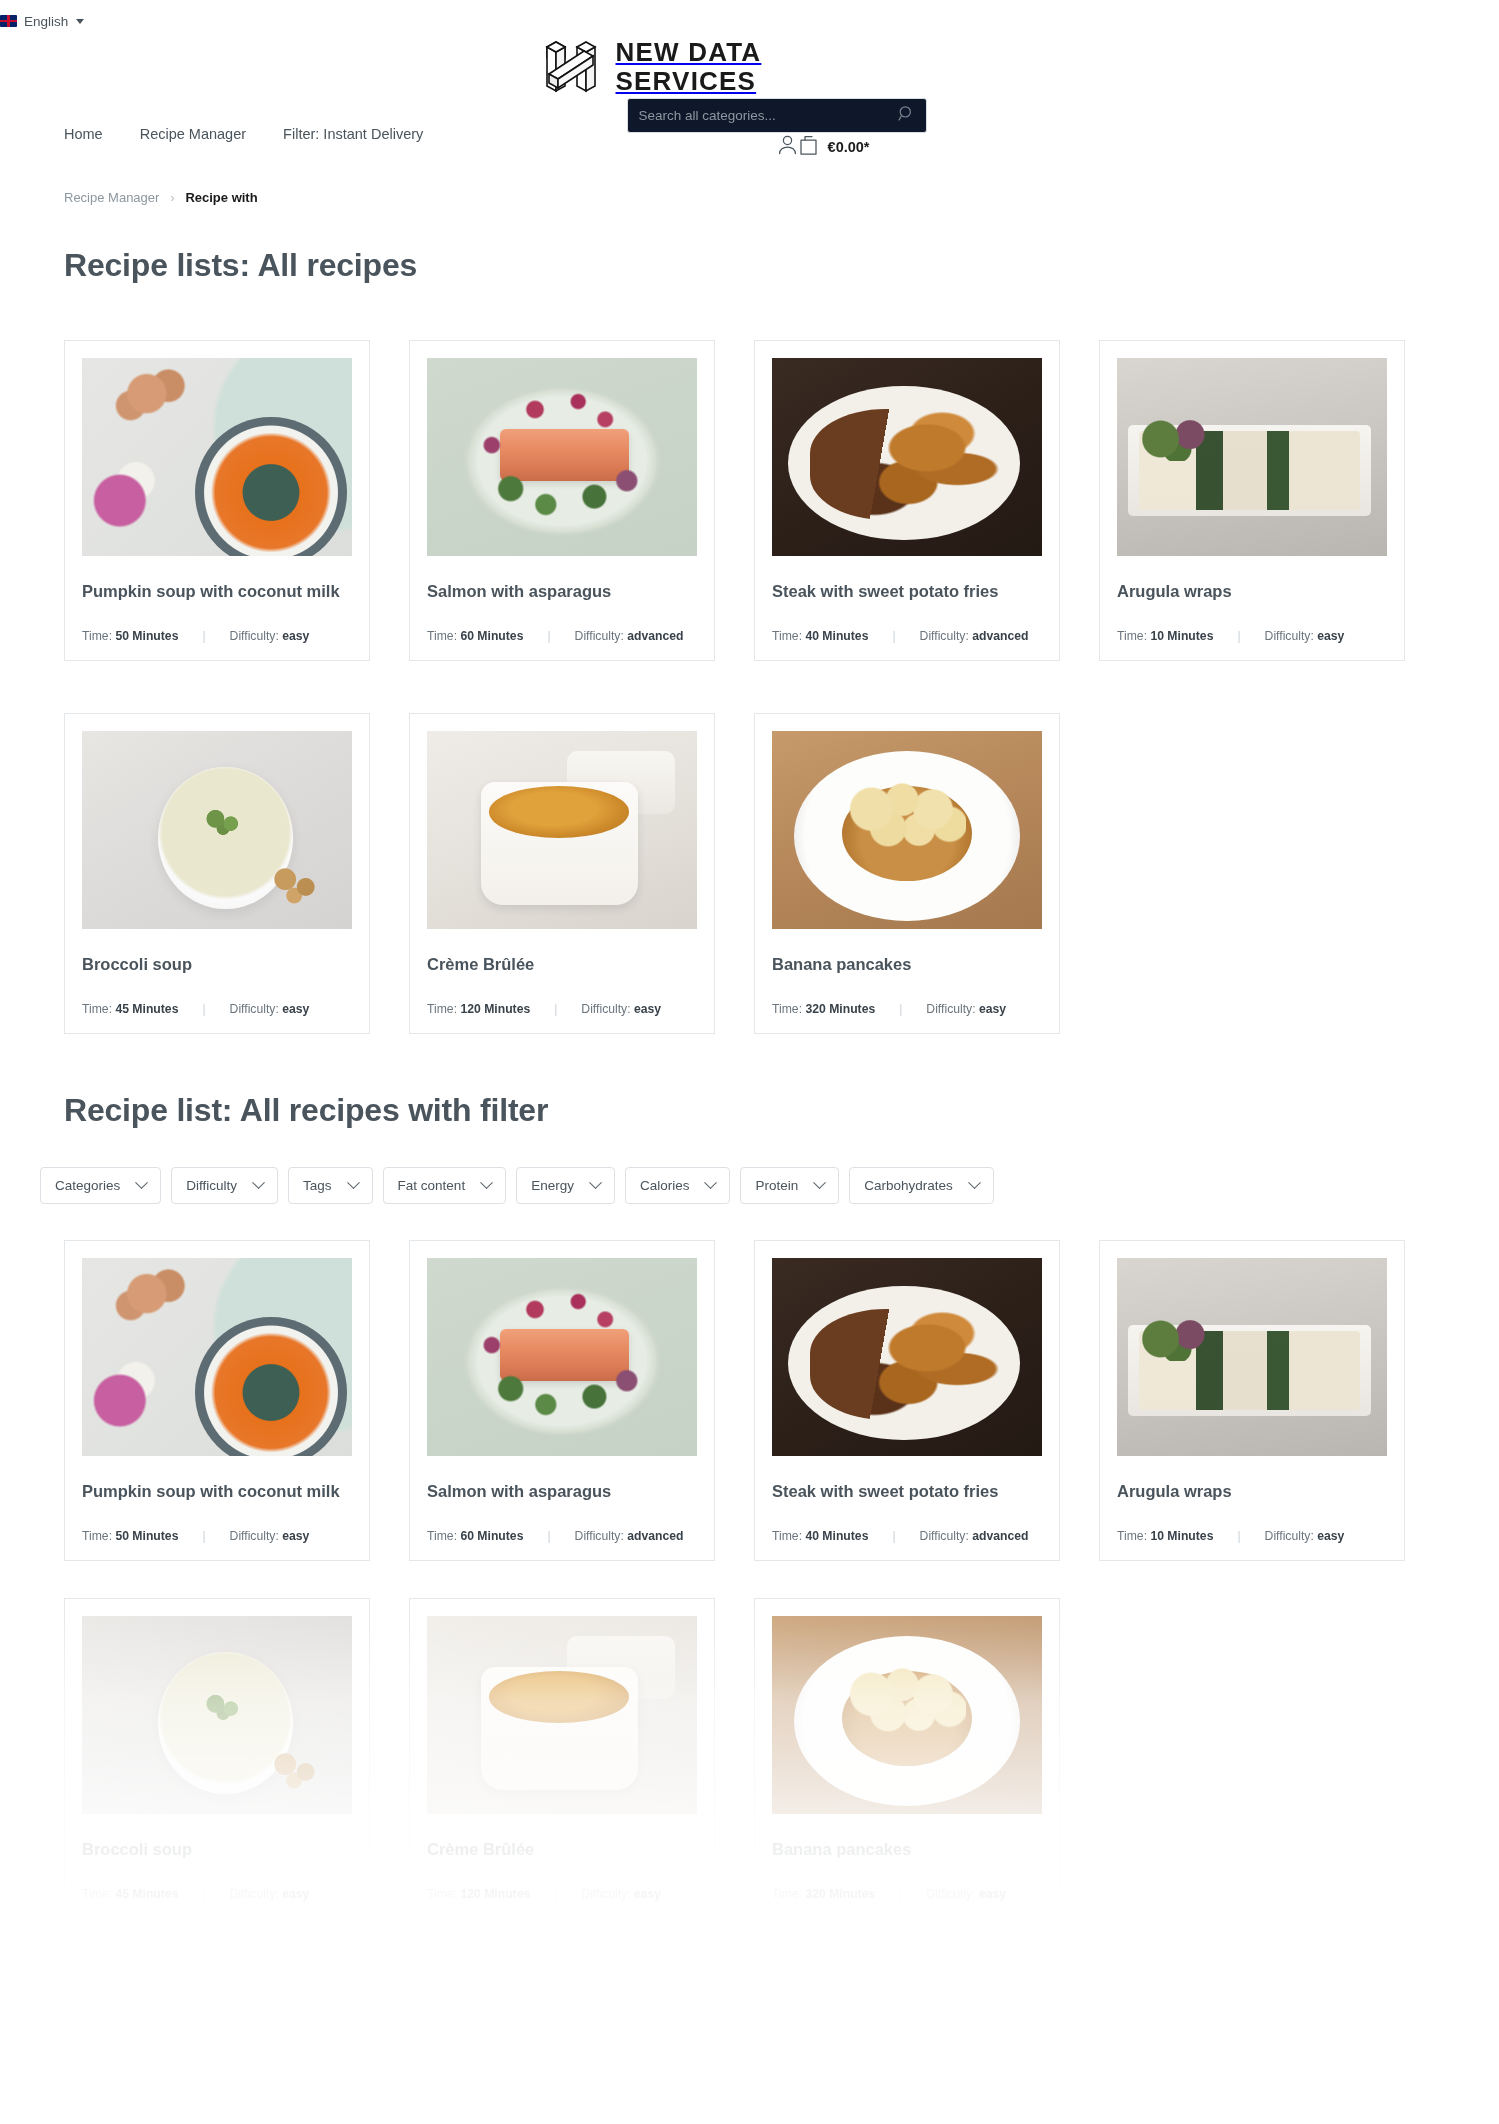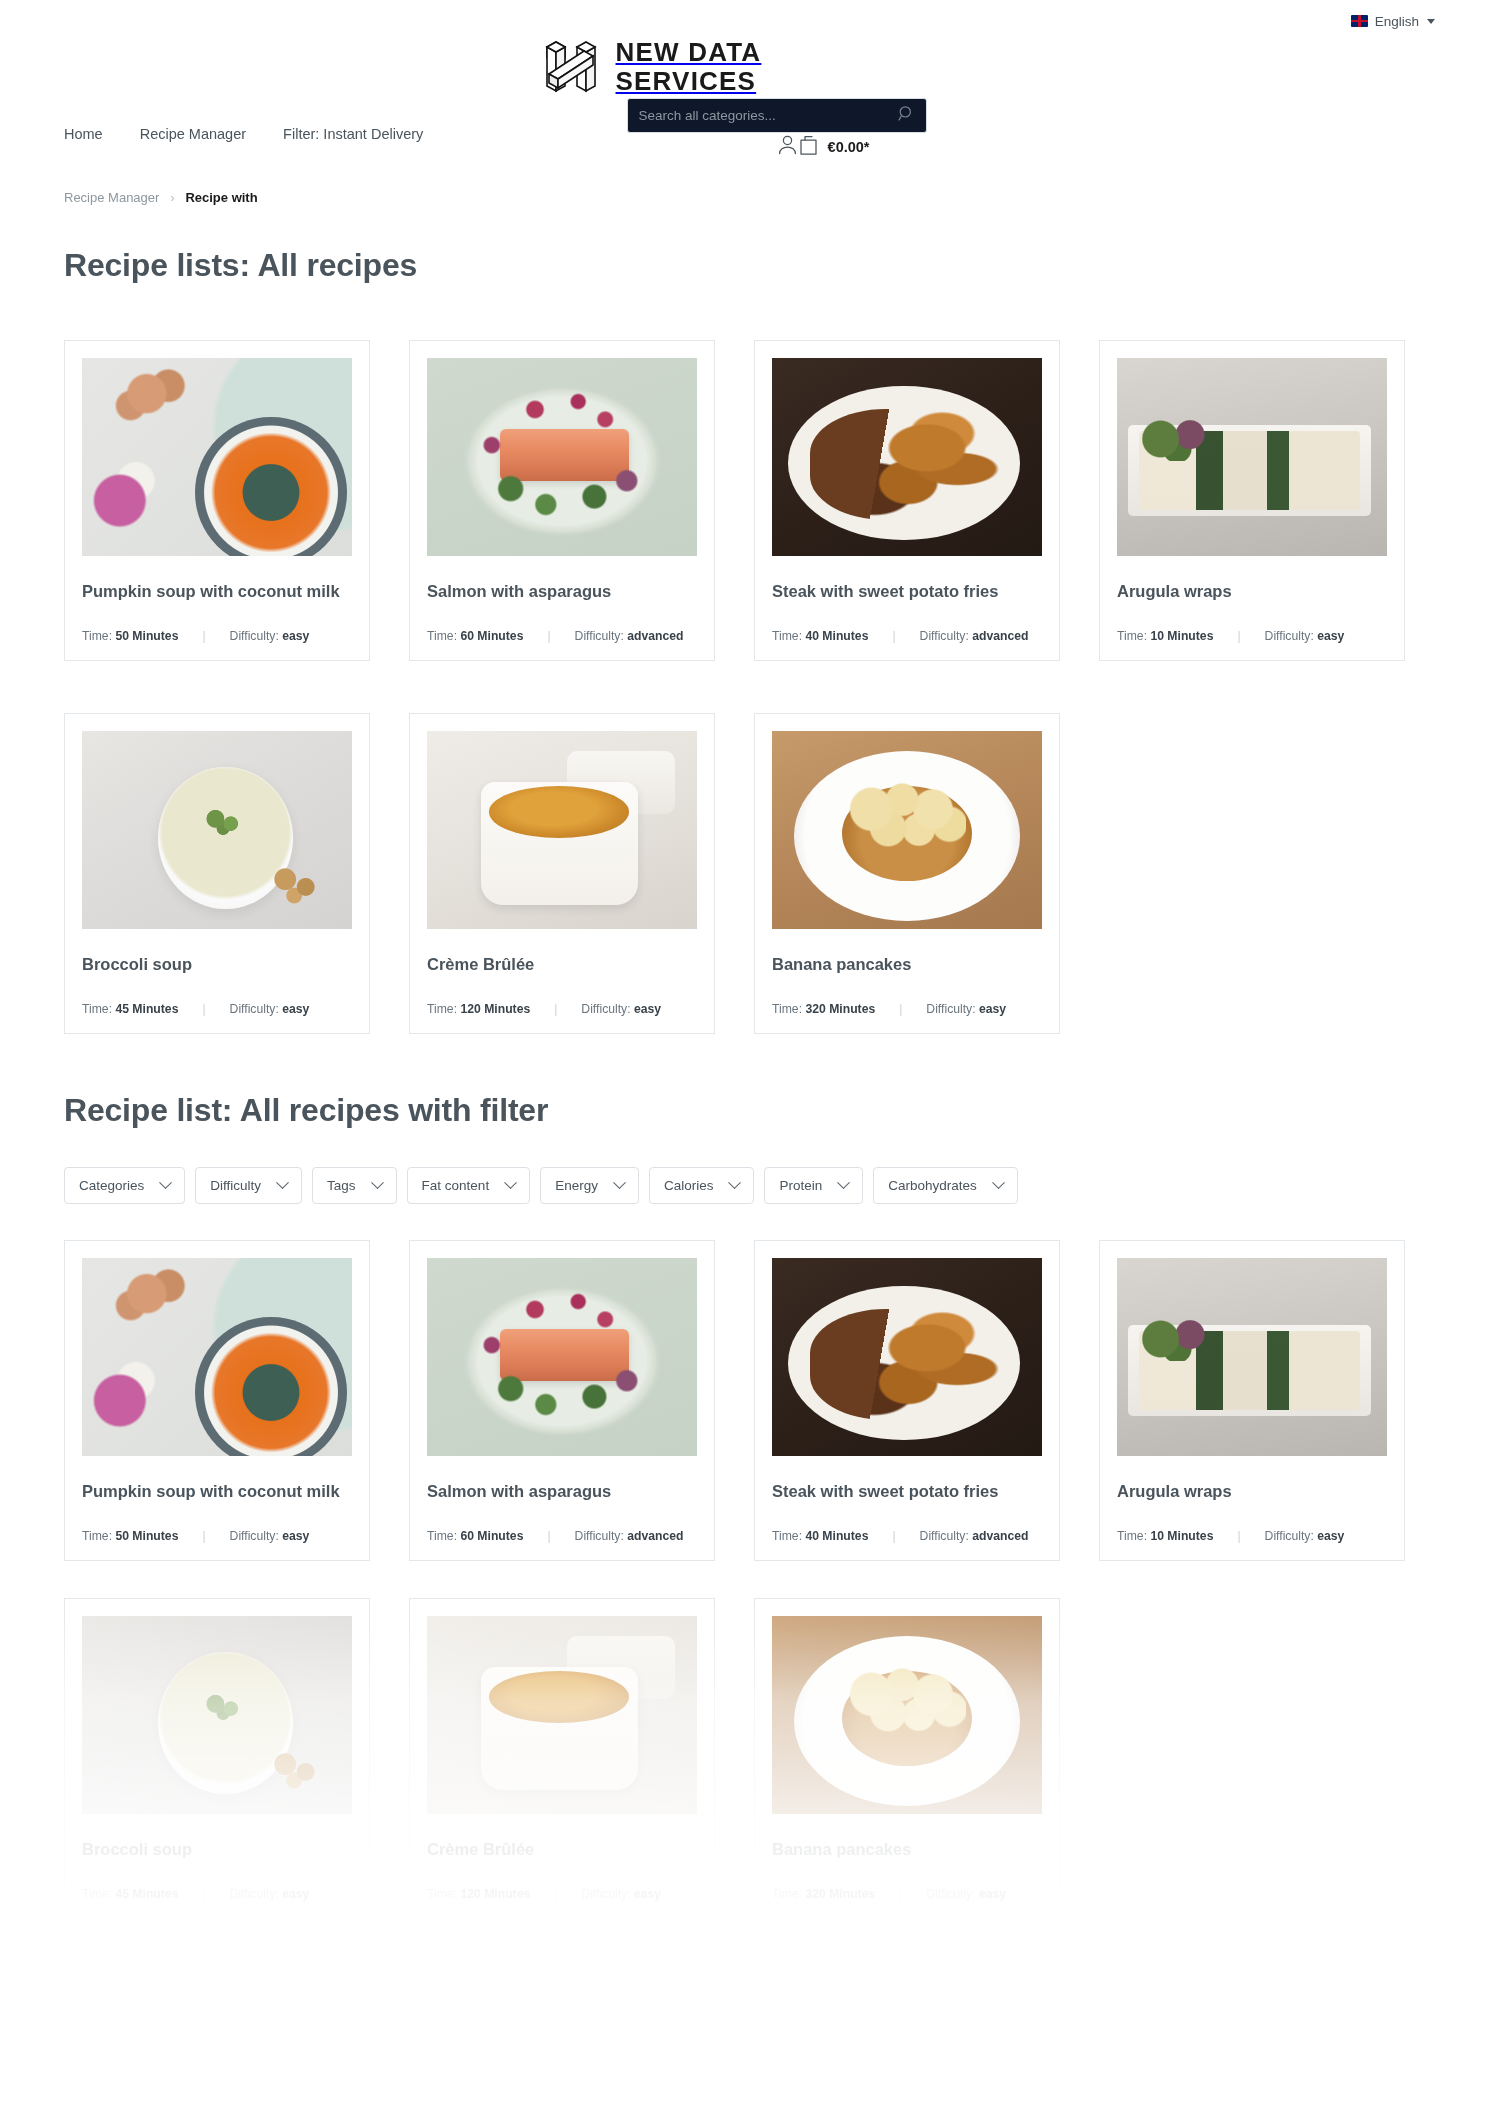--- a/index.html
+++ b/index.html
@@ -10,21 +10,20 @@
     color: #4a545c;
   }
   body { width: 1499px; min-height: 2124px; position: relative; overflow-x: hidden; }
 
   .page { width: 1499px; position: relative; }
 
   
   .topbar {
     height: 26px;
     display: flex;
-    justify-content: flex-end;
     align-items: center;
     padding-right: 64px;
     padding-top: 16px;
   }
   .lang-select {
     display: flex;
     align-items: center;
     gap: 7px;
     font-size: 13.5px;
     color: #4a545c;
@@ -171,21 +170,21 @@
   .card-meta b { color: #39424a; font-weight: 700; }
   .meta-divider { color: #cdd3d8; }
 
   
   .grid .card.tall .card-body { padding-top: 24px; }
 
   
   .filterbar {
     display: flex;
     gap: 10px;
-    padding: 0 64px;
+    padding: 0 40px;
     margin-top: 38px;
     flex-wrap: wrap;
   }
   .filter-btn {
     height: 37px;
     border: 1px solid #dde1e5;
     border-radius: 4px;
     background: #fff;
     display: flex;
     align-items: center;

